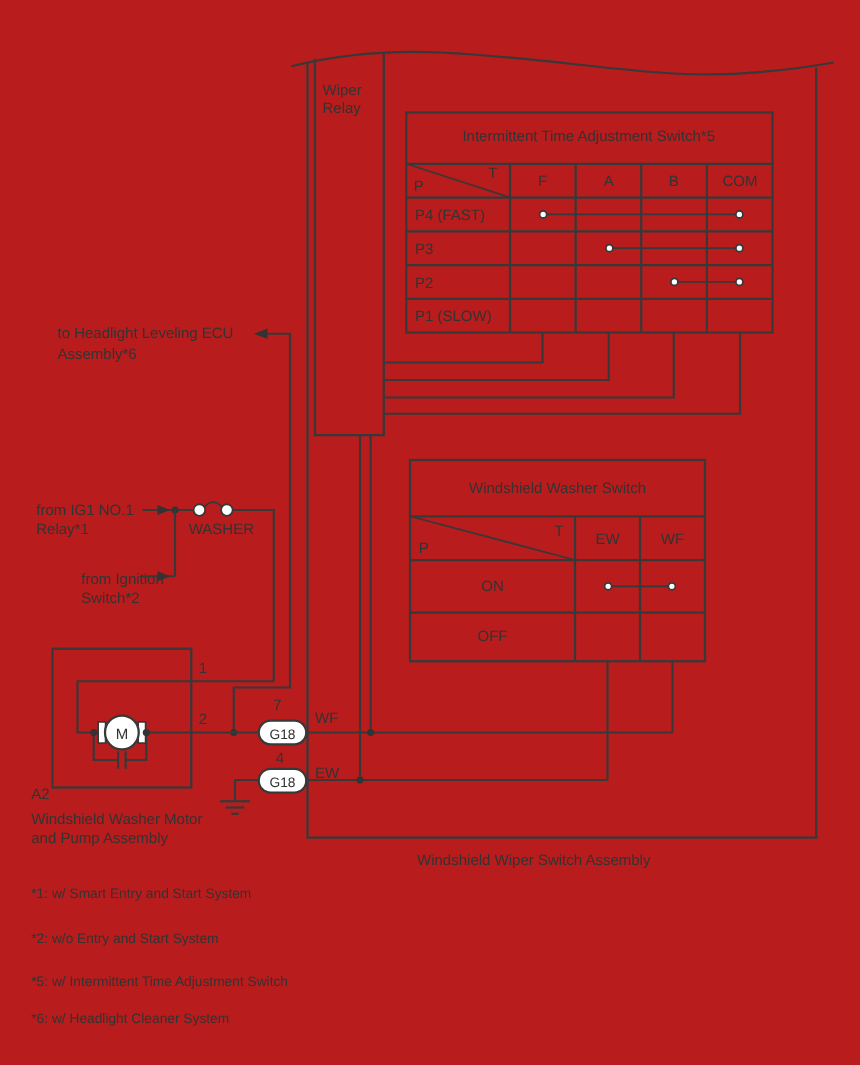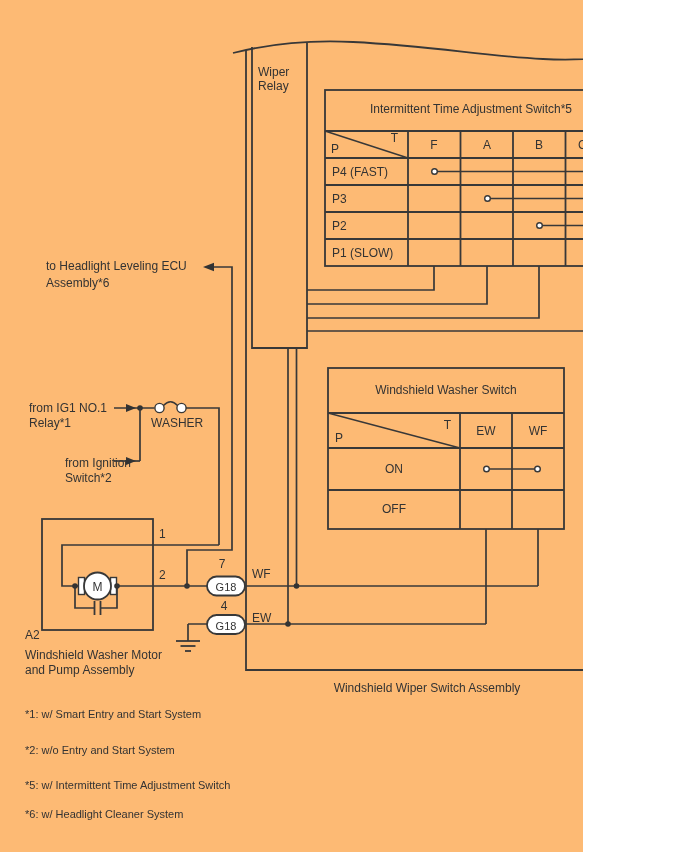--- a/index.html
+++ b/index.html
@@ -1,16 +1,16 @@
 <!DOCTYPE html>
 <html><head>
 <meta charset="utf-8">
 <style>
   html,body{margin:0;padding:0;background:#ffffff;}
-  .stage{position:relative;width:583px;height:852px;background:#fdba74;overflow:hidden;}
+  .stage{position:relative;width:688px;height:852px;background:#b91c1c;overflow:hidden;}
   svg{display:block;}
   text{font-family:"Liberation Sans","DejaVu Sans",sans-serif;fill:#333333;font-size:12px;}
   .small{font-size:11px;}
   .wire{stroke:#383838;stroke-width:1.7;fill:none;}
   .boxline{stroke:#383838;stroke-width:1.8;fill:none;}
   .thin{stroke:#383838;stroke-width:1.4;fill:none;}
   .dot{fill:#333333;stroke:none;}
   .node{fill:#ffffff;stroke:#383838;stroke-width:1.4;}
   .whitebox{fill:#ffffff;stroke:#383838;stroke-width:1.8;}
 </style>

